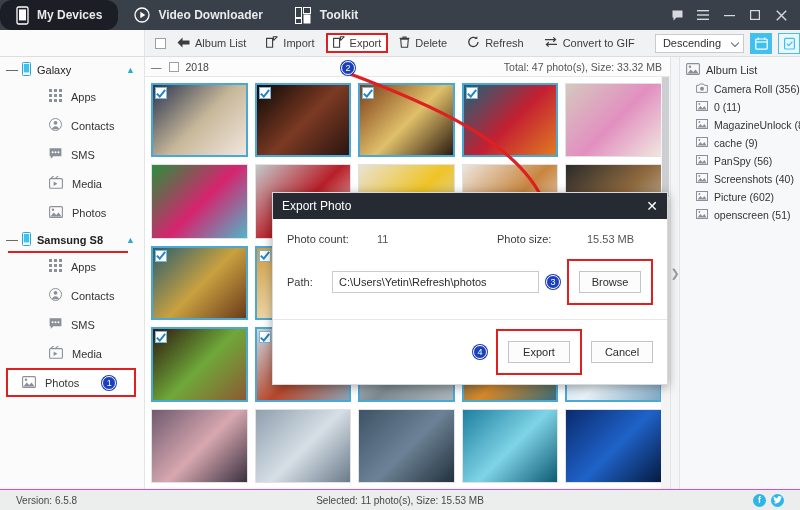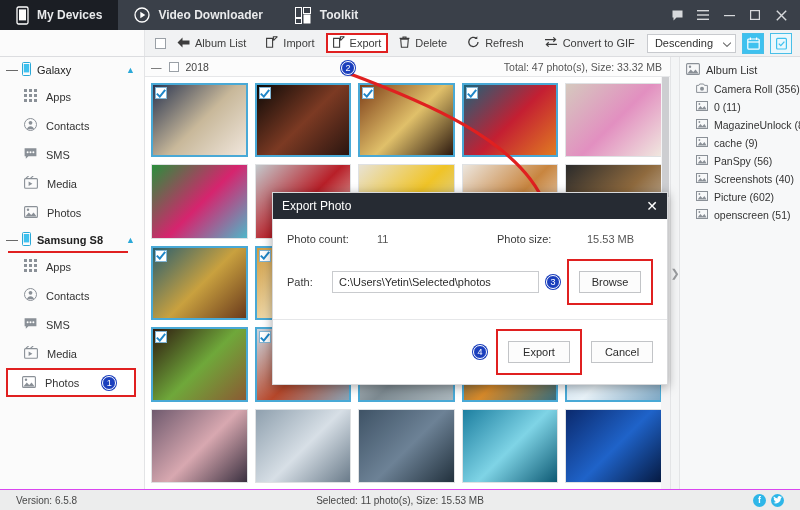--- a/index.html
+++ b/index.html
@@ -23,21 +23,21 @@
   .logo-circle {
     width:17px; height:17px; border-radius:50%; background:#ffffff;
     display:flex; align-items:center; justify-content:center; flex:0 0 17px;
   }
   .logo-circle svg { display:block; }
   .brand-name { color:#f2f3f4; font-size:15px; letter-spacing:.2px; }
   .brand-sub { color:#c9ccd0; font-size:9px; font-style:italic; margin-left:2px; align-self:center;}
   .navtabs { display:flex; align-items:stretch; flex:1; }
   .navtab {
     display:flex; align-items:center; gap:8px; padding:0 16px;
-    color:#e9eaec; font-size:12px; font-weight:bold; cursor:pointer; position:relative;
+    color:#e9eaec; font-size:12px; font-weight:bold; cursor:pointer; position:relative;border-radius:12px;
   }
   .navtab.active { background:#1b1e24; }
   .navtab .ico { display:flex; align-items:center; }
   .win-ctrls { display:flex; align-items:center; gap:0px; padding-right:6px; }
   .win-btn {
     width:26px; height:30px; display:flex; align-items:center; justify-content:center;
     color:#d7d9dc; cursor:pointer;
   }
 
   
@@ -46,21 +46,21 @@
     display:flex; align-items:center; position:relative; z-index:30;
   }
   .tb-left { width:145px; height:100%; background:#fbfbfb; border-right:1px solid #e3e4e6;}
   .tb-main { flex:1; display:flex; align-items:center; padding-left:10px; gap:2px; height:100%; }
   .tb-item {
     display:flex; align-items:center; gap:5px; padding:3px 7px; cursor:pointer;
     color:#3c3c3c; font-size:11px; white-space:nowrap; border:2px solid transparent;
   }
   .tb-item.highlight { border:2px solid #e02020; background:#fff; padding:1px 5px;}
   .tb-check { width:11px; height:11px; border:1px solid #9aa0a6; background:#fff; }
-  .tb-right { display:flex; align-items:center; gap:6px; padding-right:8px; }
+  .tb-right { display:flex; align-items:center; gap:6px; }
   .sel-box {
     border:1px solid #c8cace; background:#fff; height:19px; display:flex; align-items:center;
     padding:0 4px 0 7px; gap:10px; font-size:11px; cursor:pointer; color:#303030;
   }
   .viewbtn { width:22px; height:21px; border:1px solid #49bfe8; display:flex; align-items:center; justify-content:center; cursor:pointer;}
   .viewbtn.on { background:#3ec1ef; }
   .viewbtn.off { background:#eaf8fd; }
 
   
   .body { flex:1; display:flex; position:relative; min-height:0; }
@@ -71,22 +71,22 @@
     overflow:hidden; position:relative;
   }
   .dev-row {
     display:flex; align-items:center; height:25px; padding-left:6px; gap:6px; position:relative;
   }
   .dev-row .minus { color:#555; font-size:12px; width:10px; text-align:center; }
   .dev-name { font-size:11px; color:#222; flex:1; }
   .dev-row.sel .dev-name { font-weight:bold; }
   .eject { color:#2aa8d8; font-size:9px; margin-right:9px; }
   .side-item {
-    display:flex; align-items:center; height:29px; padding-left:22px; gap:9px; cursor:pointer;
-    color:#333; font-size:11px; position:relative; border:2px solid transparent;
+    display:flex; align-items:center; height:29px; padding-left:38px; gap:9px; cursor:pointer;
+    color:#333; font-size:11px; position:relative; border:2px solid transparent;margin-left:9px;
   }
   .side-item.highlight { border:2px solid #e02020; background:#fff; }
   .redline { position:absolute; left:8px; right:16px; height:2px; background:#e02020; }
 
   
   .center { flex:1; display:flex; flex-direction:column; min-width:0; background:#fff; position:relative;}
   .grid-head {
     height:20px; flex:0 0 20px; border-bottom:1px solid #e6e7e9; display:flex; align-items:center;
     padding:0 8px 0 6px; background:#fcfcfc; gap:7px; font-size:10.5px; color:#444;
   }
@@ -771,21 +771,21 @@
     <div class="dlg-body">
       <div class="dlg-row">
         <span class="lbl c1">Photo count:</span>
         <span class="c2">11</span>
         <span class="lbl c3">Photo size:</span>
         <span class="c4">15.53 MB</span>
       </div>
       <div class="dlg-row">
         <span class="lbl" style="width:45px;">Path:</span>
         <span class="pathwrap">
-          <span class="pathinput">C:\Users\Yetin\Selected\photos</span>
+          <span class="pathinput">C:\Users\Yetin\Refresh\photos</span>
           <span class="badge">3</span>
           <span class="btn-hl">
             <span class="btn">Browse</span>
           </span>
         </span>
       </div>
     </div>
     <div class="dlg-foot">
       <span class="badge">4</span>
       <span class="btn-hl">

